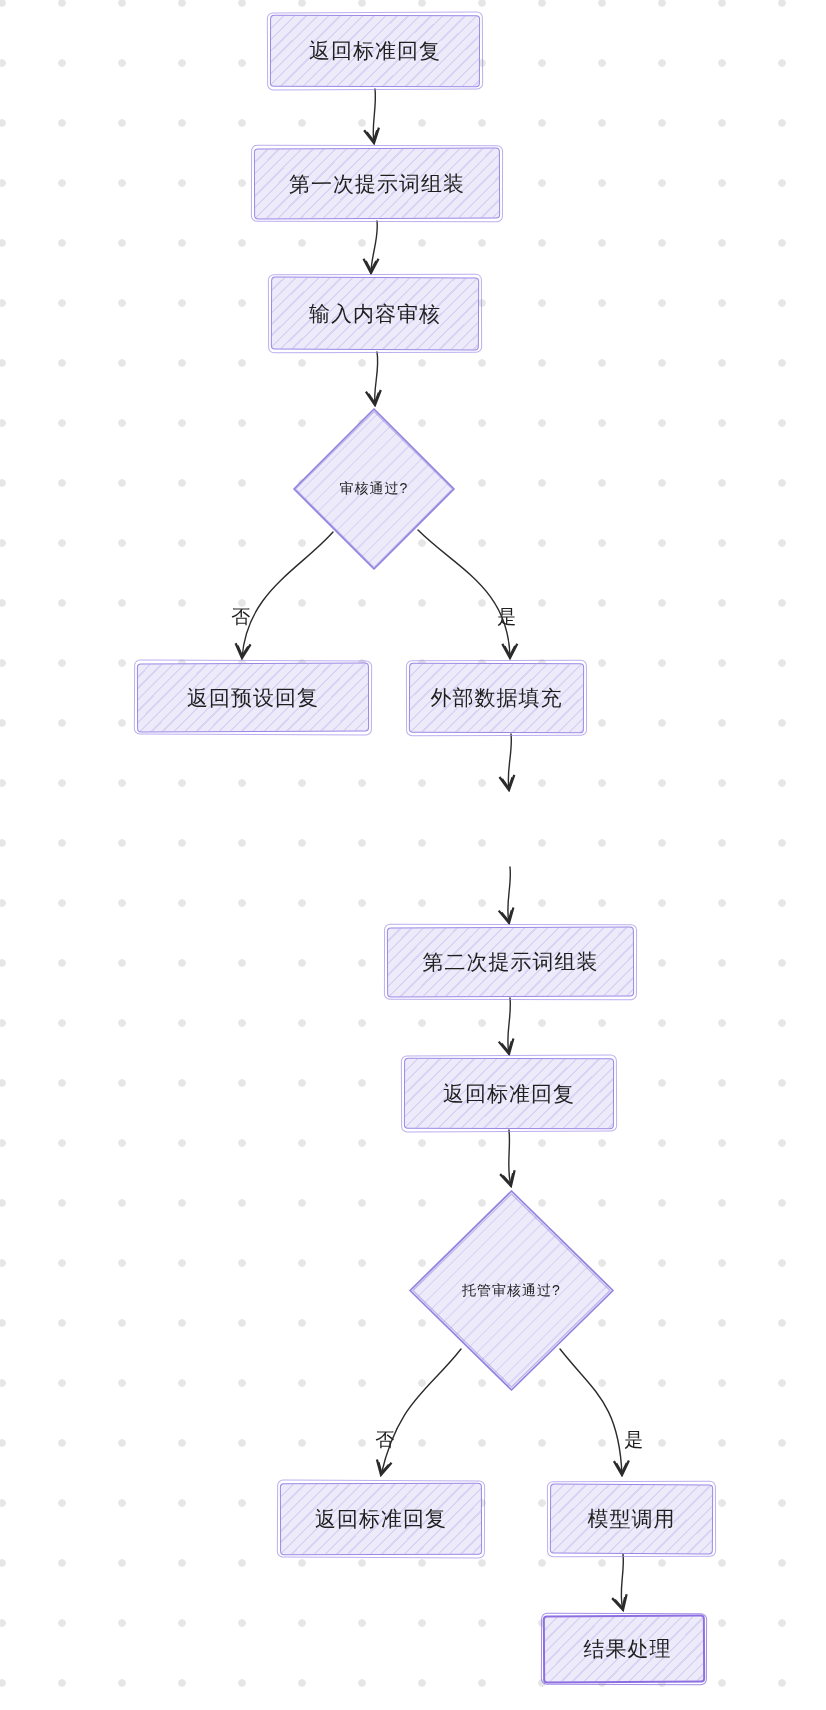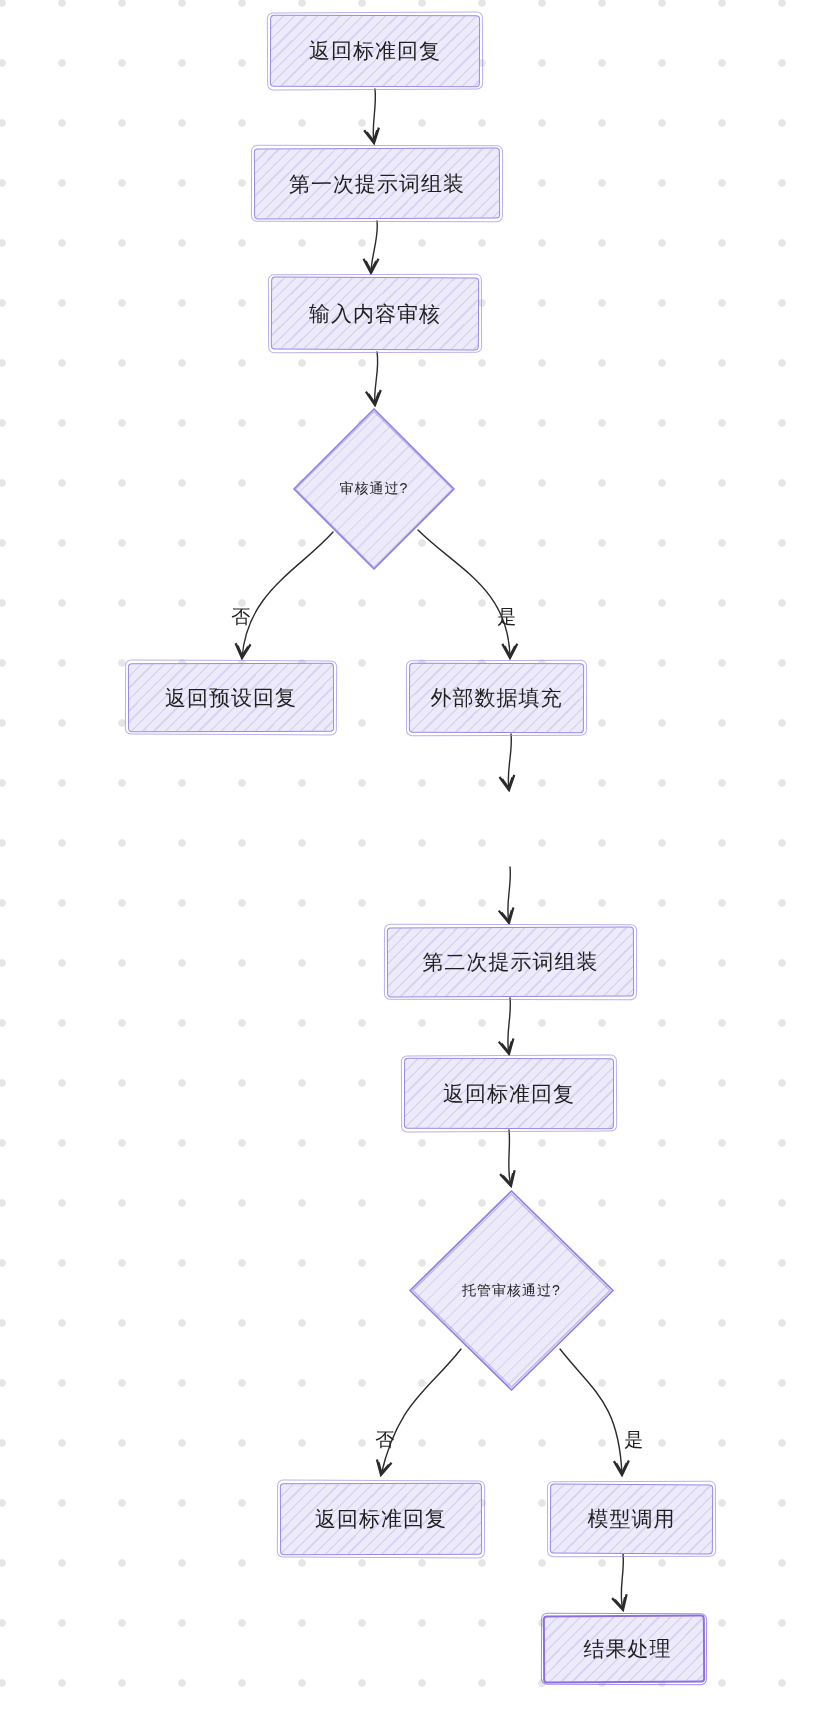--- a/index.html
+++ b/index.html
@@ -96,21 +96,21 @@
 
   <div class="diamond" style="left:293px;top:408px;width:162px;height:162px">
     <div class="dfill"></div>
     <svg class="dstroke" viewBox="0 0 162 162" preserveAspectRatio="none">
       <polygon class="echo" points="81,3.5 159.5,81 81,159.5 2.5,81"></polygon>
       <polygon points="81,1 161,81 81,161 1,81"></polygon>
     </svg>
     <div class="dlabel">审核通过?</div>
   </div>
 
-  <div class="rnode" style="left:128px;top:663px;width:206px;height:69px;--rot:-0.2deg;--rot2:0.45deg">
+  <div class="rnode" style="left:137px;top:663px;width:232px;height:69px;--rot:-0.2deg;--rot2:0.45deg">
     <span>返回预设回复</span>
   </div>
 
   <div class="rnode" style="left:409px;top:663px;width:175px;height:70px;--rot:0.25deg;--rot2:-0.4deg">
     <span>外部数据填充</span>
   </div>
 
 
   <div class="rnode" style="left:387px;top:927px;width:247px;height:70px;--rot:-0.25deg;--rot2:0.4deg">
     <span>第二次提示词组装</span>

